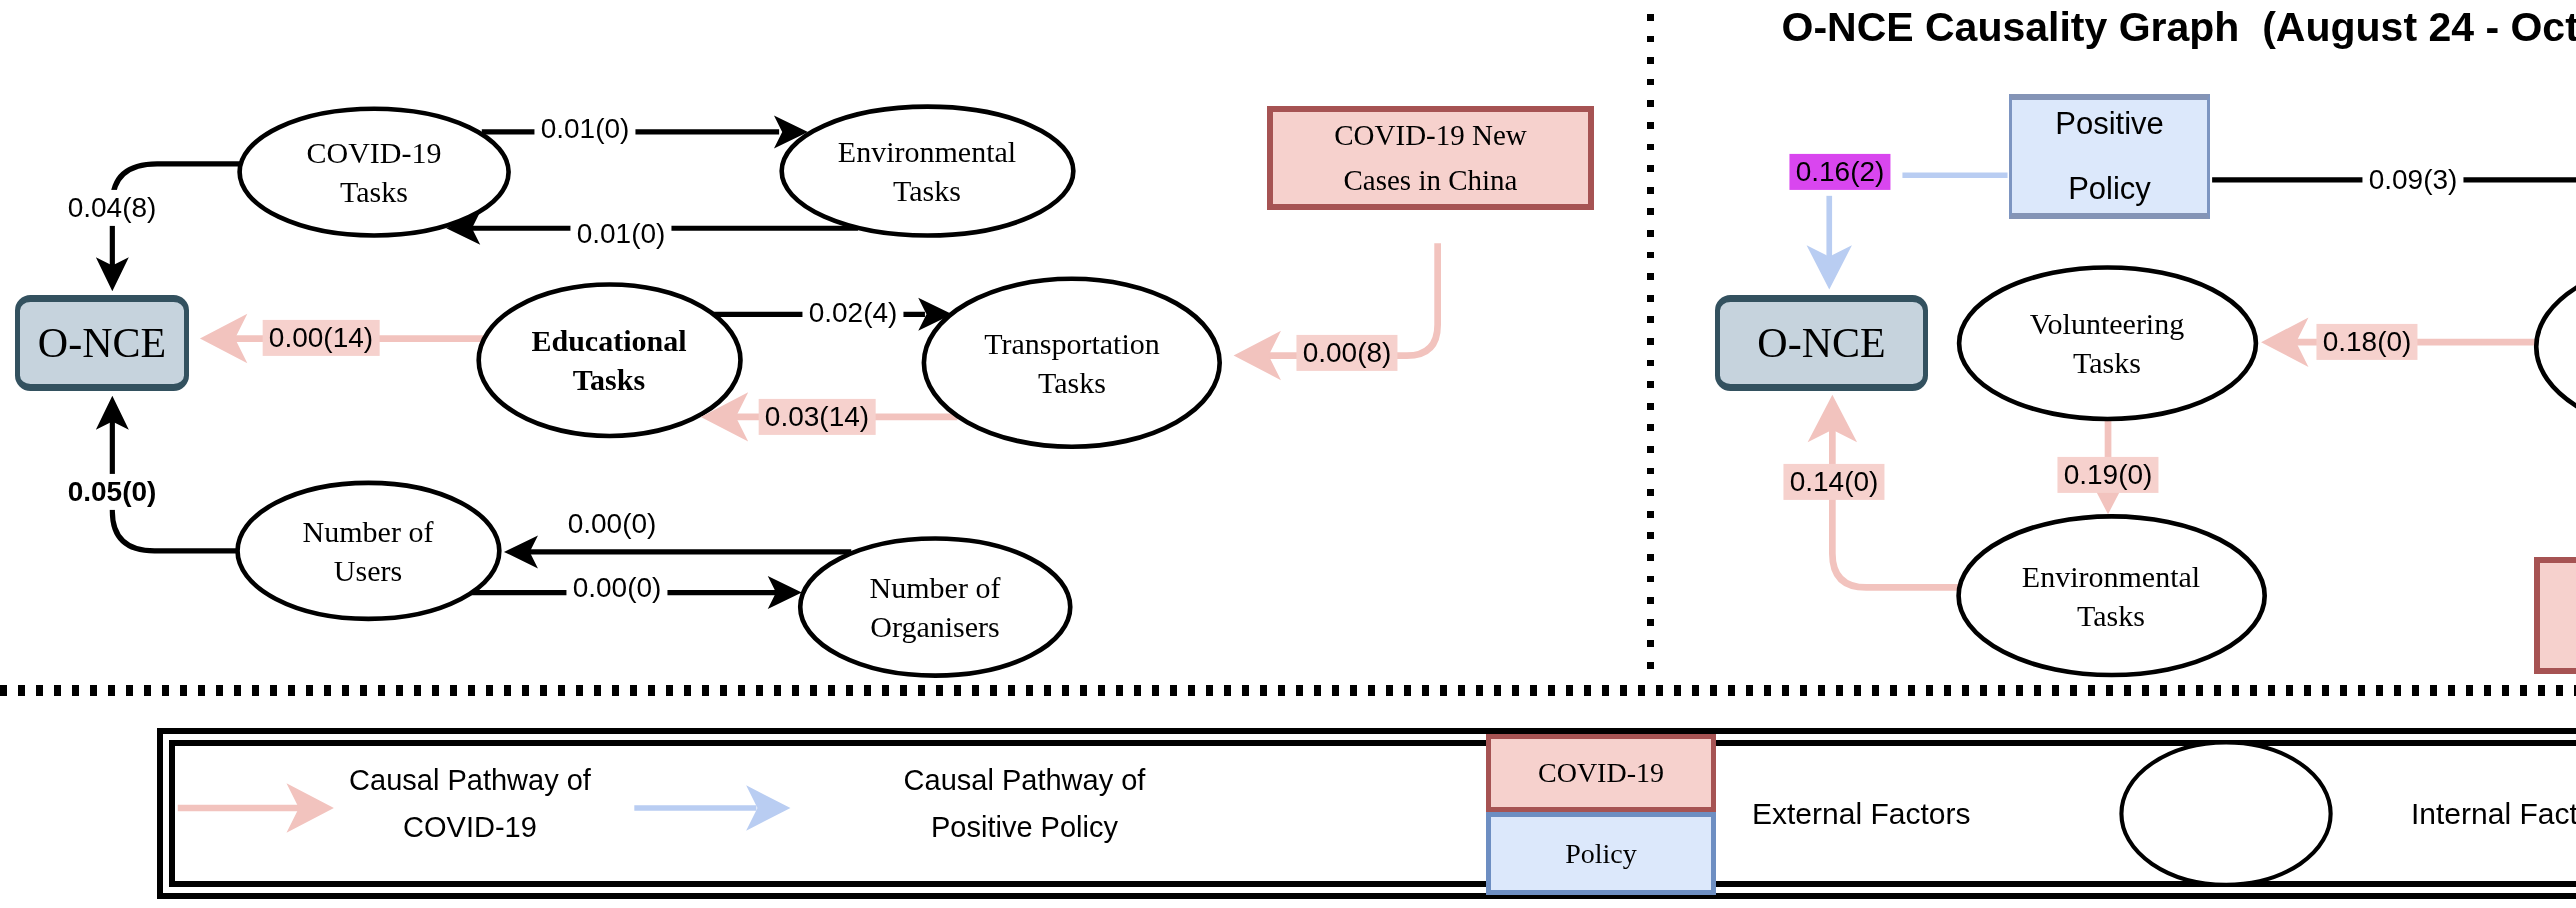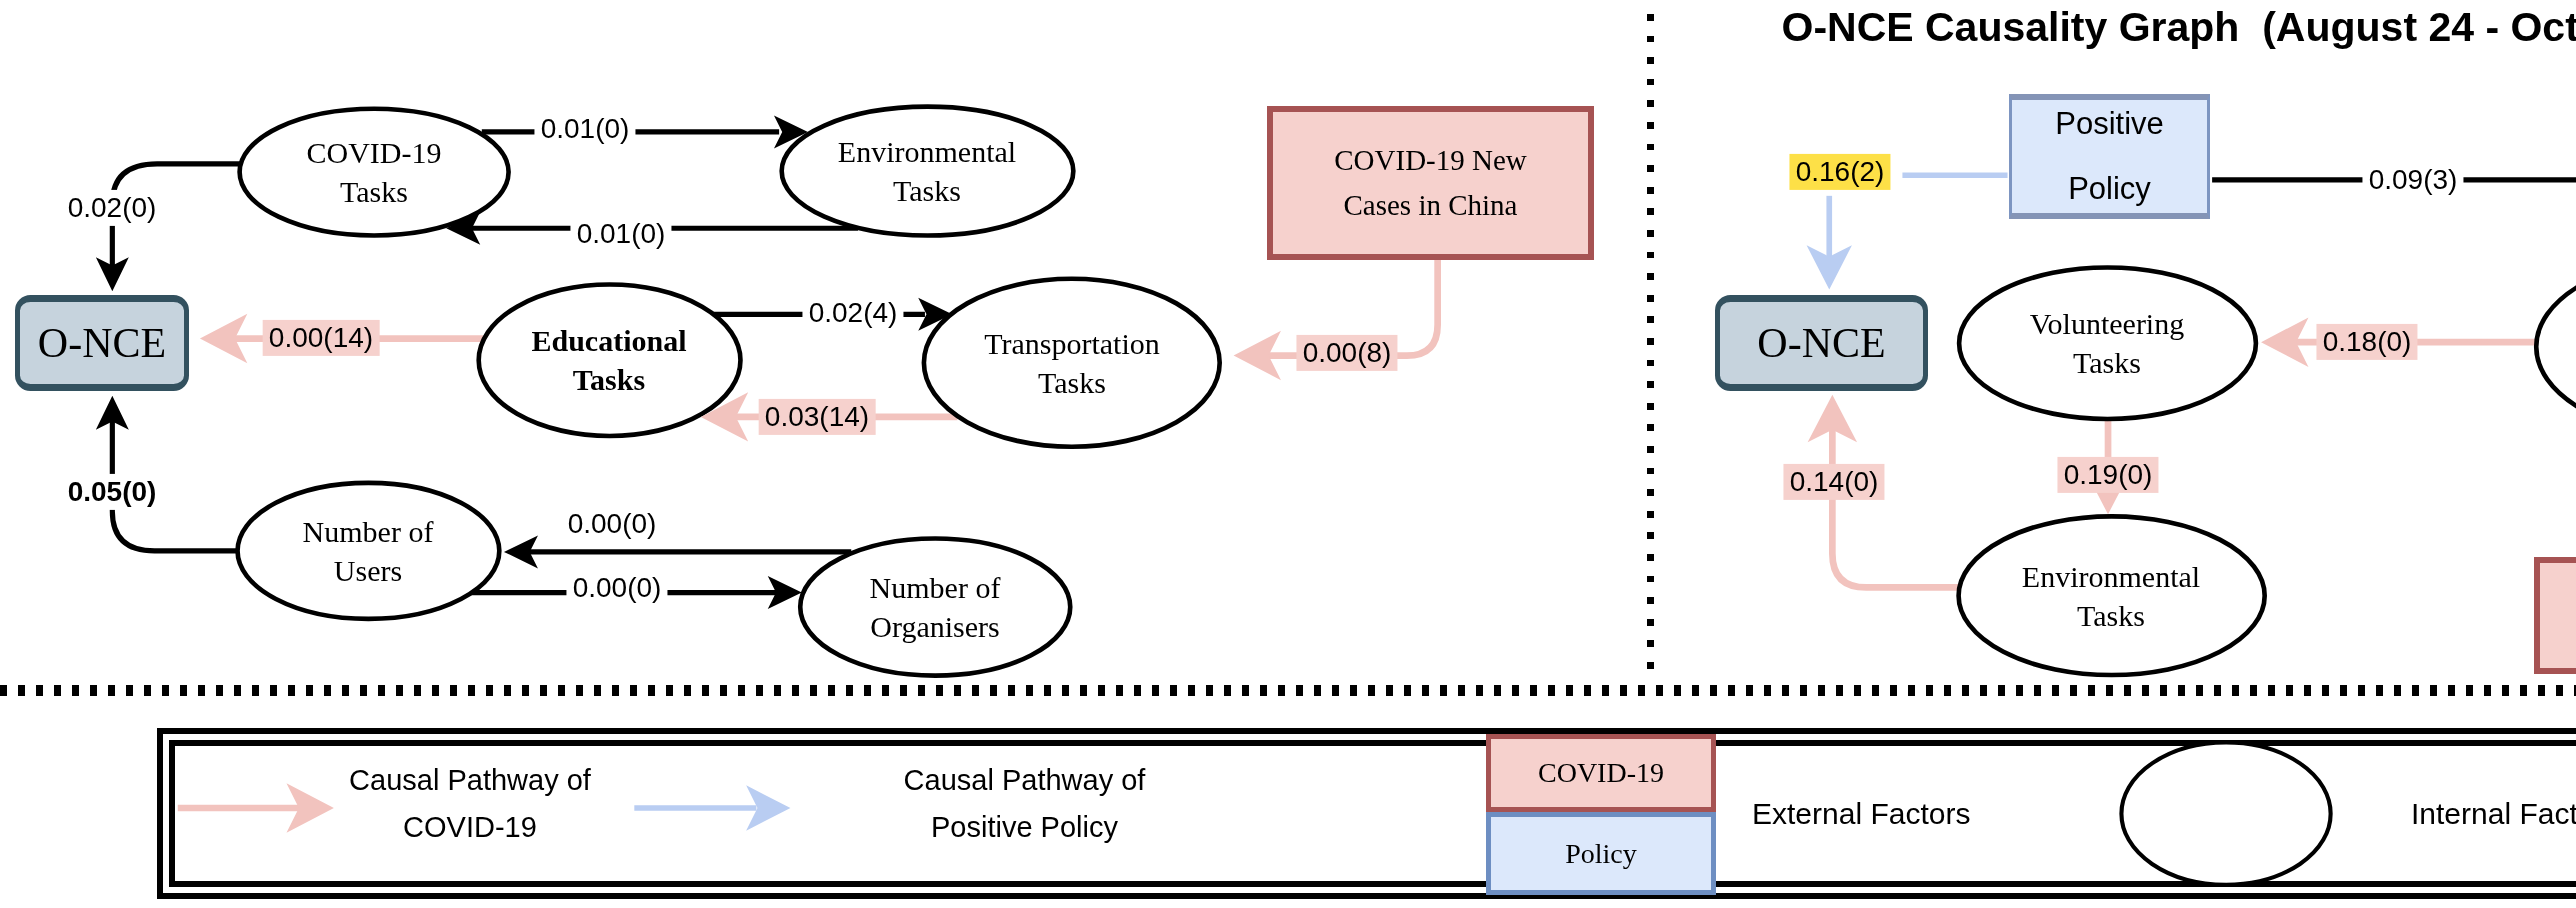--- a/index.html
+++ b/index.html
@@ -6,21 +6,21 @@
   #stage{position:relative;width:2933px;height:909px;background:#ffffff;overflow:hidden;
          font-family:"Liberation Sans",sans-serif;color:#000;}
   .title{position:absolute;top:5.2px;font:bold 41px/1.1 "Liberation Sans",sans-serif;
          text-align:center;white-space:pre;z-index:4;}
   #graph-svg{position:absolute;left:0;top:0;z-index:2;}
   .nlabel{position:absolute;transform:translate(-50%,-50%);text-align:center;
           font:30px/39px "Liberation Serif",serif;white-space:nowrap;z-index:3;}
   .elab{position:absolute;transform:translate(-50%,-50%);background:#fff;
         font:28px/32px "Liberation Sans",sans-serif;padding:2.1px 6.2px;white-space:nowrap;z-index:3;}
   .plab{background:#f6d1cd;}
-  .blab{background:#fde047;}
+  .blab{background:#d946ef;}
   .box{position:absolute;display:flex;flex-direction:column;align-items:center;
        justify-content:center;text-align:center;box-sizing:border-box;z-index:3;}
   .once{background:#c6d3dd;border:5.2px solid #33515f;border-top-width:7.2px;border-bottom-width:7.2px;
         border-radius:15.5px;font:42px/1 "Liberation Serif",serif;}
   .extbox{background:#f6d1cd;border:6.2px solid #a65353;font:29px/1.55 "Liberation Serif",serif;}
   .polbox{background:#dce8fb;border:3.6px solid #7d95c1;border-top:6.7px solid #8494b6;
           border-bottom:6.7px solid #8494b6;font:31px/1.55 "Liberation Sans",sans-serif;justify-content:space-between;}
   .legend-outer{position:absolute;left:157px;top:728px;width:2615px;height:171px;
         box-sizing:border-box;border:18.5px double #000;background:#fff;z-index:1;}
   .lgtext{position:absolute;text-align:center;font:29px/47px "Liberation Sans",sans-serif;z-index:3;}
@@ -115,21 +115,21 @@
     <use href="#au" transform="translate(1534,1568)"></use>
   </svg>
 
   <div class="box once" style="left:15px;top:295px;width:174px;height:96px;">
     <span>O-NCE</span>
   </div>
   <div class="box once" style="left:1715px;top:295px;width:213px;height:96px;">
     <span>O-NCE</span>
   </div>
 
-  <div class="box extbox" style="left:1267px;top:106px;width:327px;height:154px;">
+  <div class="box extbox" style="left:1267px;top:106px;width:327px;height:104px;">
     <span>COVID-19 New</span>
     <span>Cases in China</span>
   </div>
   <div class="box extbox" style="left:2534px;top:557px;width:310px;height:117px;font-size:28px;">
     
     
   </div>
   <div class="box polbox" style="left:2009px;top:94px;width:201px;height:125px;">
     <span>Positive</span>
     <span>Policy</span>
@@ -164,21 +164,21 @@
     <div>Tasks</div>
   </div>
 
   <div class="nlabel" style="left:2111px;top:596px;">
     <div>Environmental</div>
     <div>Tasks</div>
   </div>
 
   <div class="elab" style="left:585px;top:129px;">0.01(0)</div>
   <div class="elab" style="left:621px;top:234px;">0.01(0)</div>
-  <div class="elab" style="left:112px;top:208px;">0.02(0)</div>
+  <div class="elab" style="left:112px;top:208px;">0.04(8)</div>
   <div class="elab" style="left:112px;top:492px;font-weight:bold;">0.05(0)</div>
   <div class="elab" style="left:853px;top:313px;">0.02(4)</div>
   <div class="elab" style="left:612px;top:524px;">0.00(0)</div>
   <div class="elab" style="left:617px;top:588px;">0.00(0)</div>
   <div class="elab plab" style="left:321px;top:338px;">0.00(14)</div>
   <div class="elab plab" style="left:817px;top:417px;">0.03(14)</div>
   <div class="elab plab" style="left:1347px;top:353px;">0.00(8)</div>
 
   <div class="elab blab" style="left:1840px;top:172px;">0.16(2)</div>
   <div class="elab" style="left:2413px;top:180px;">0.09(3)</div>

